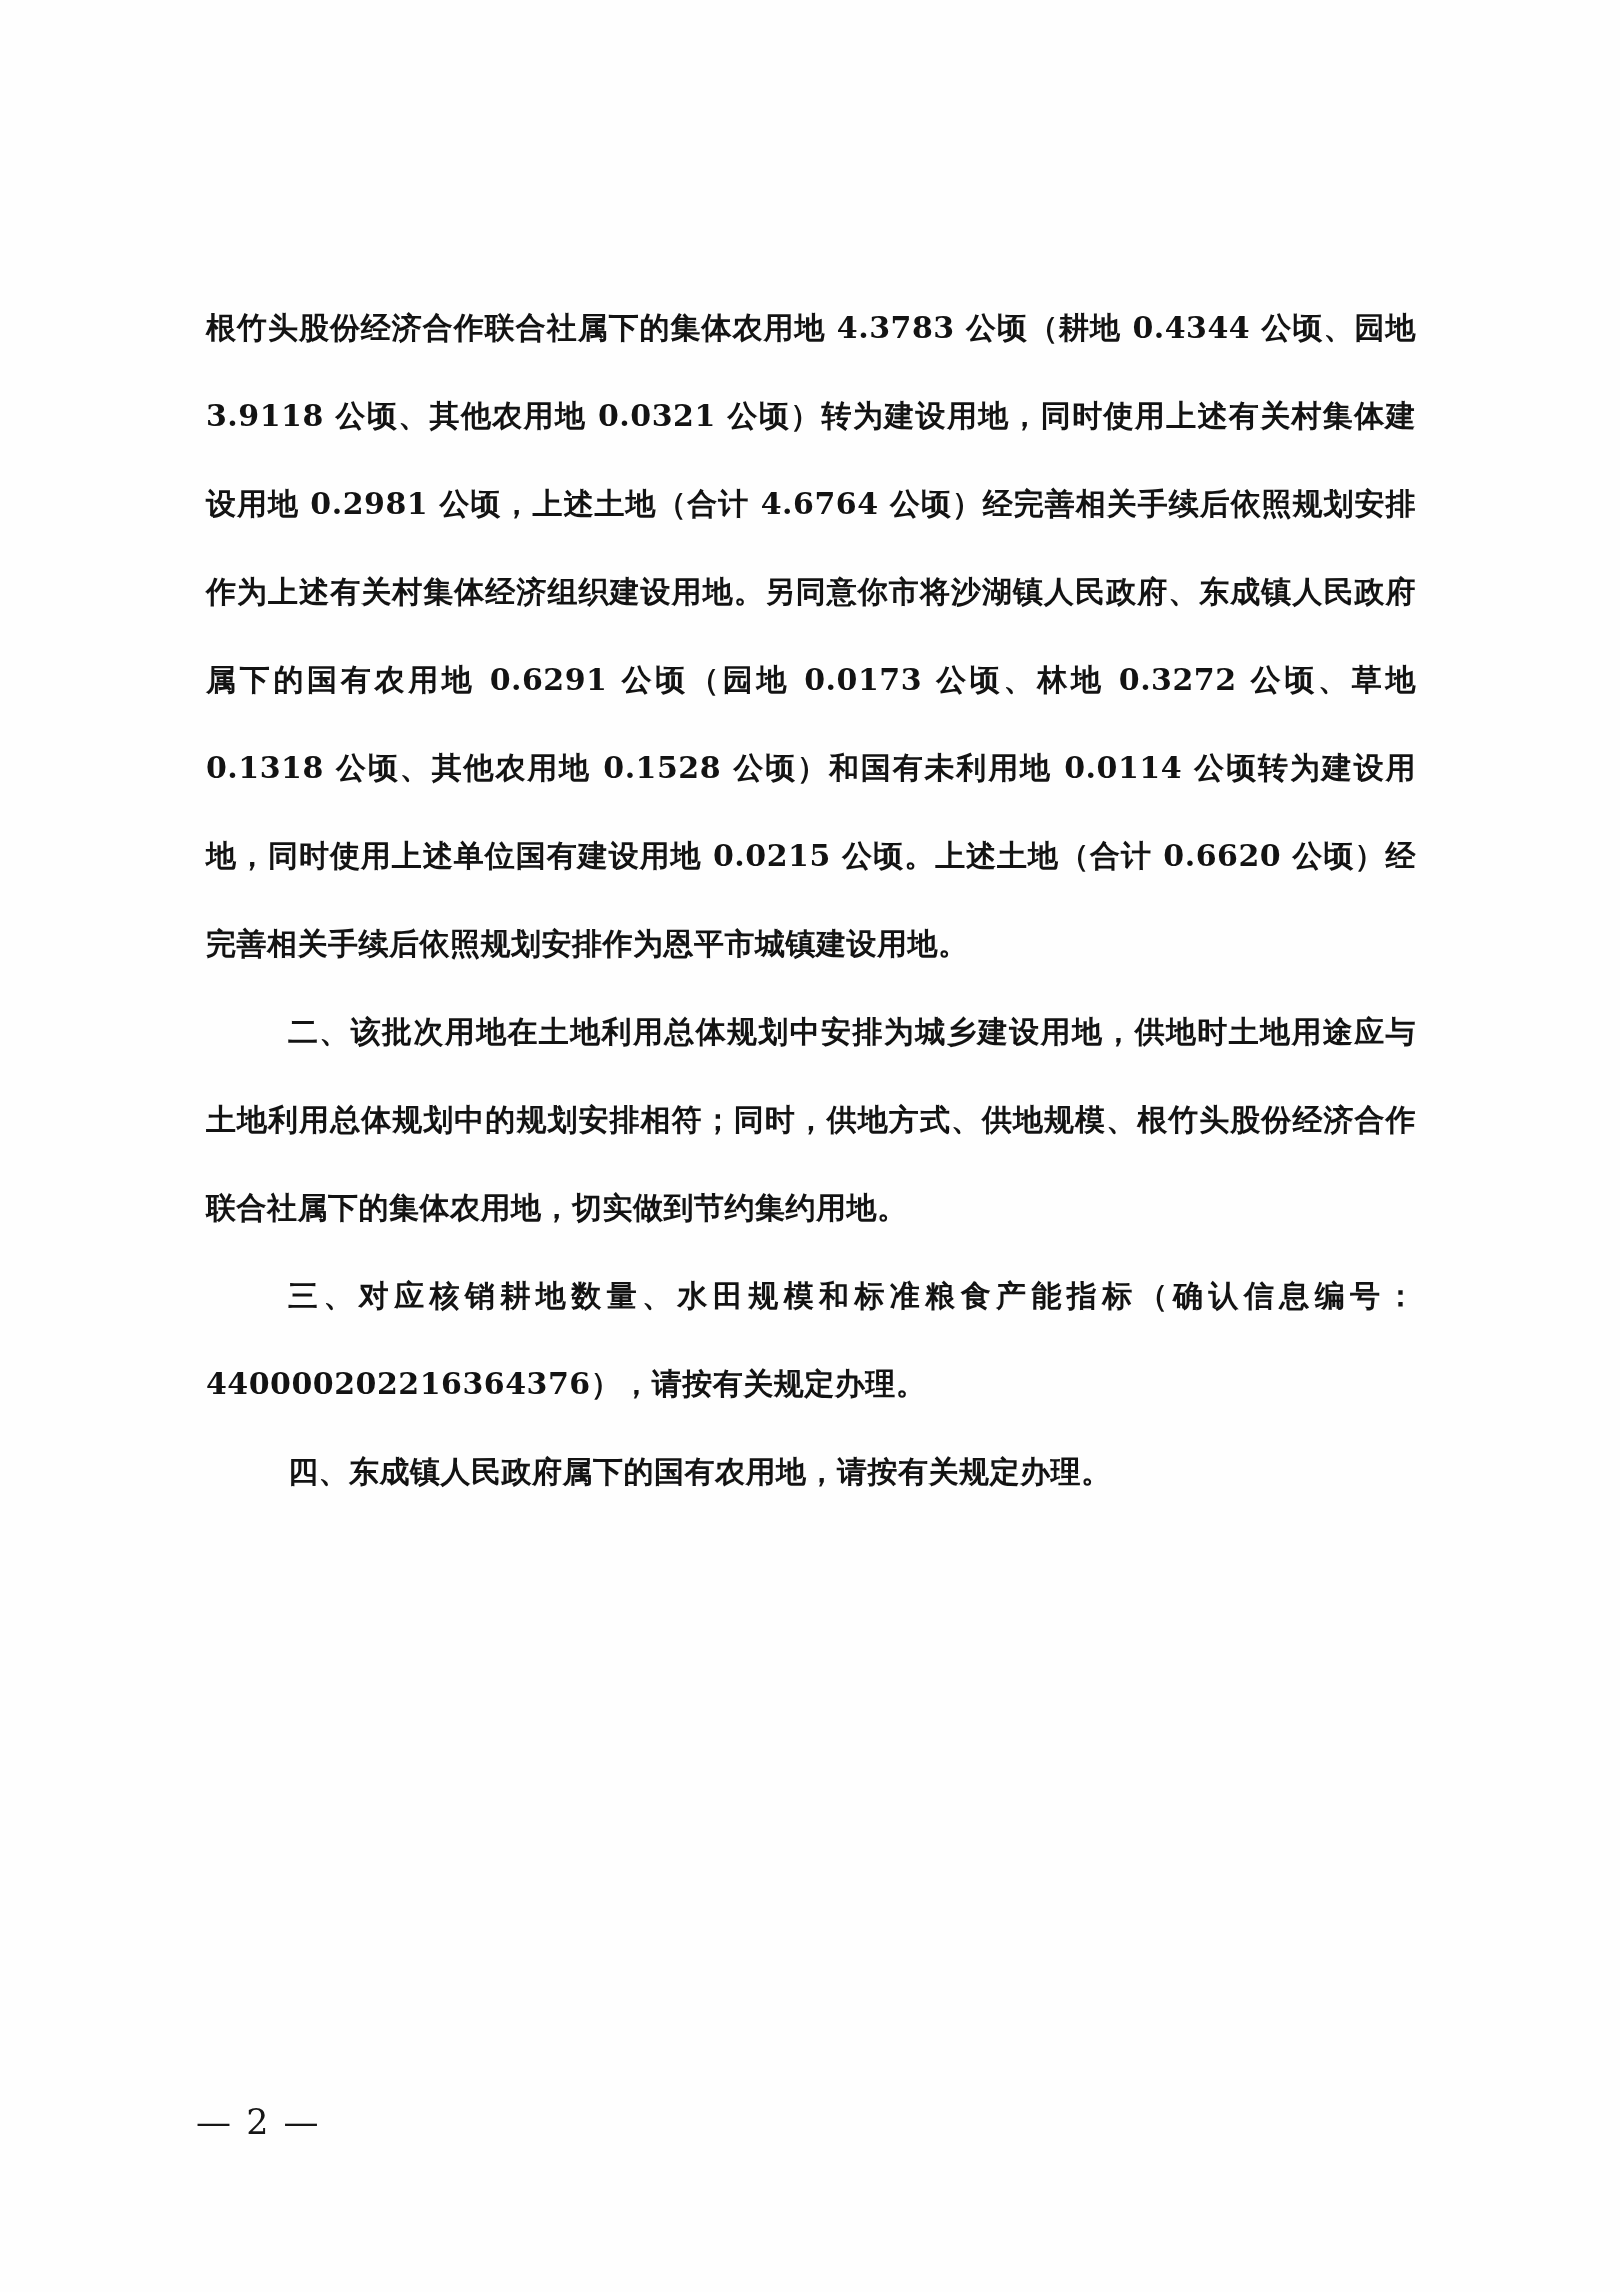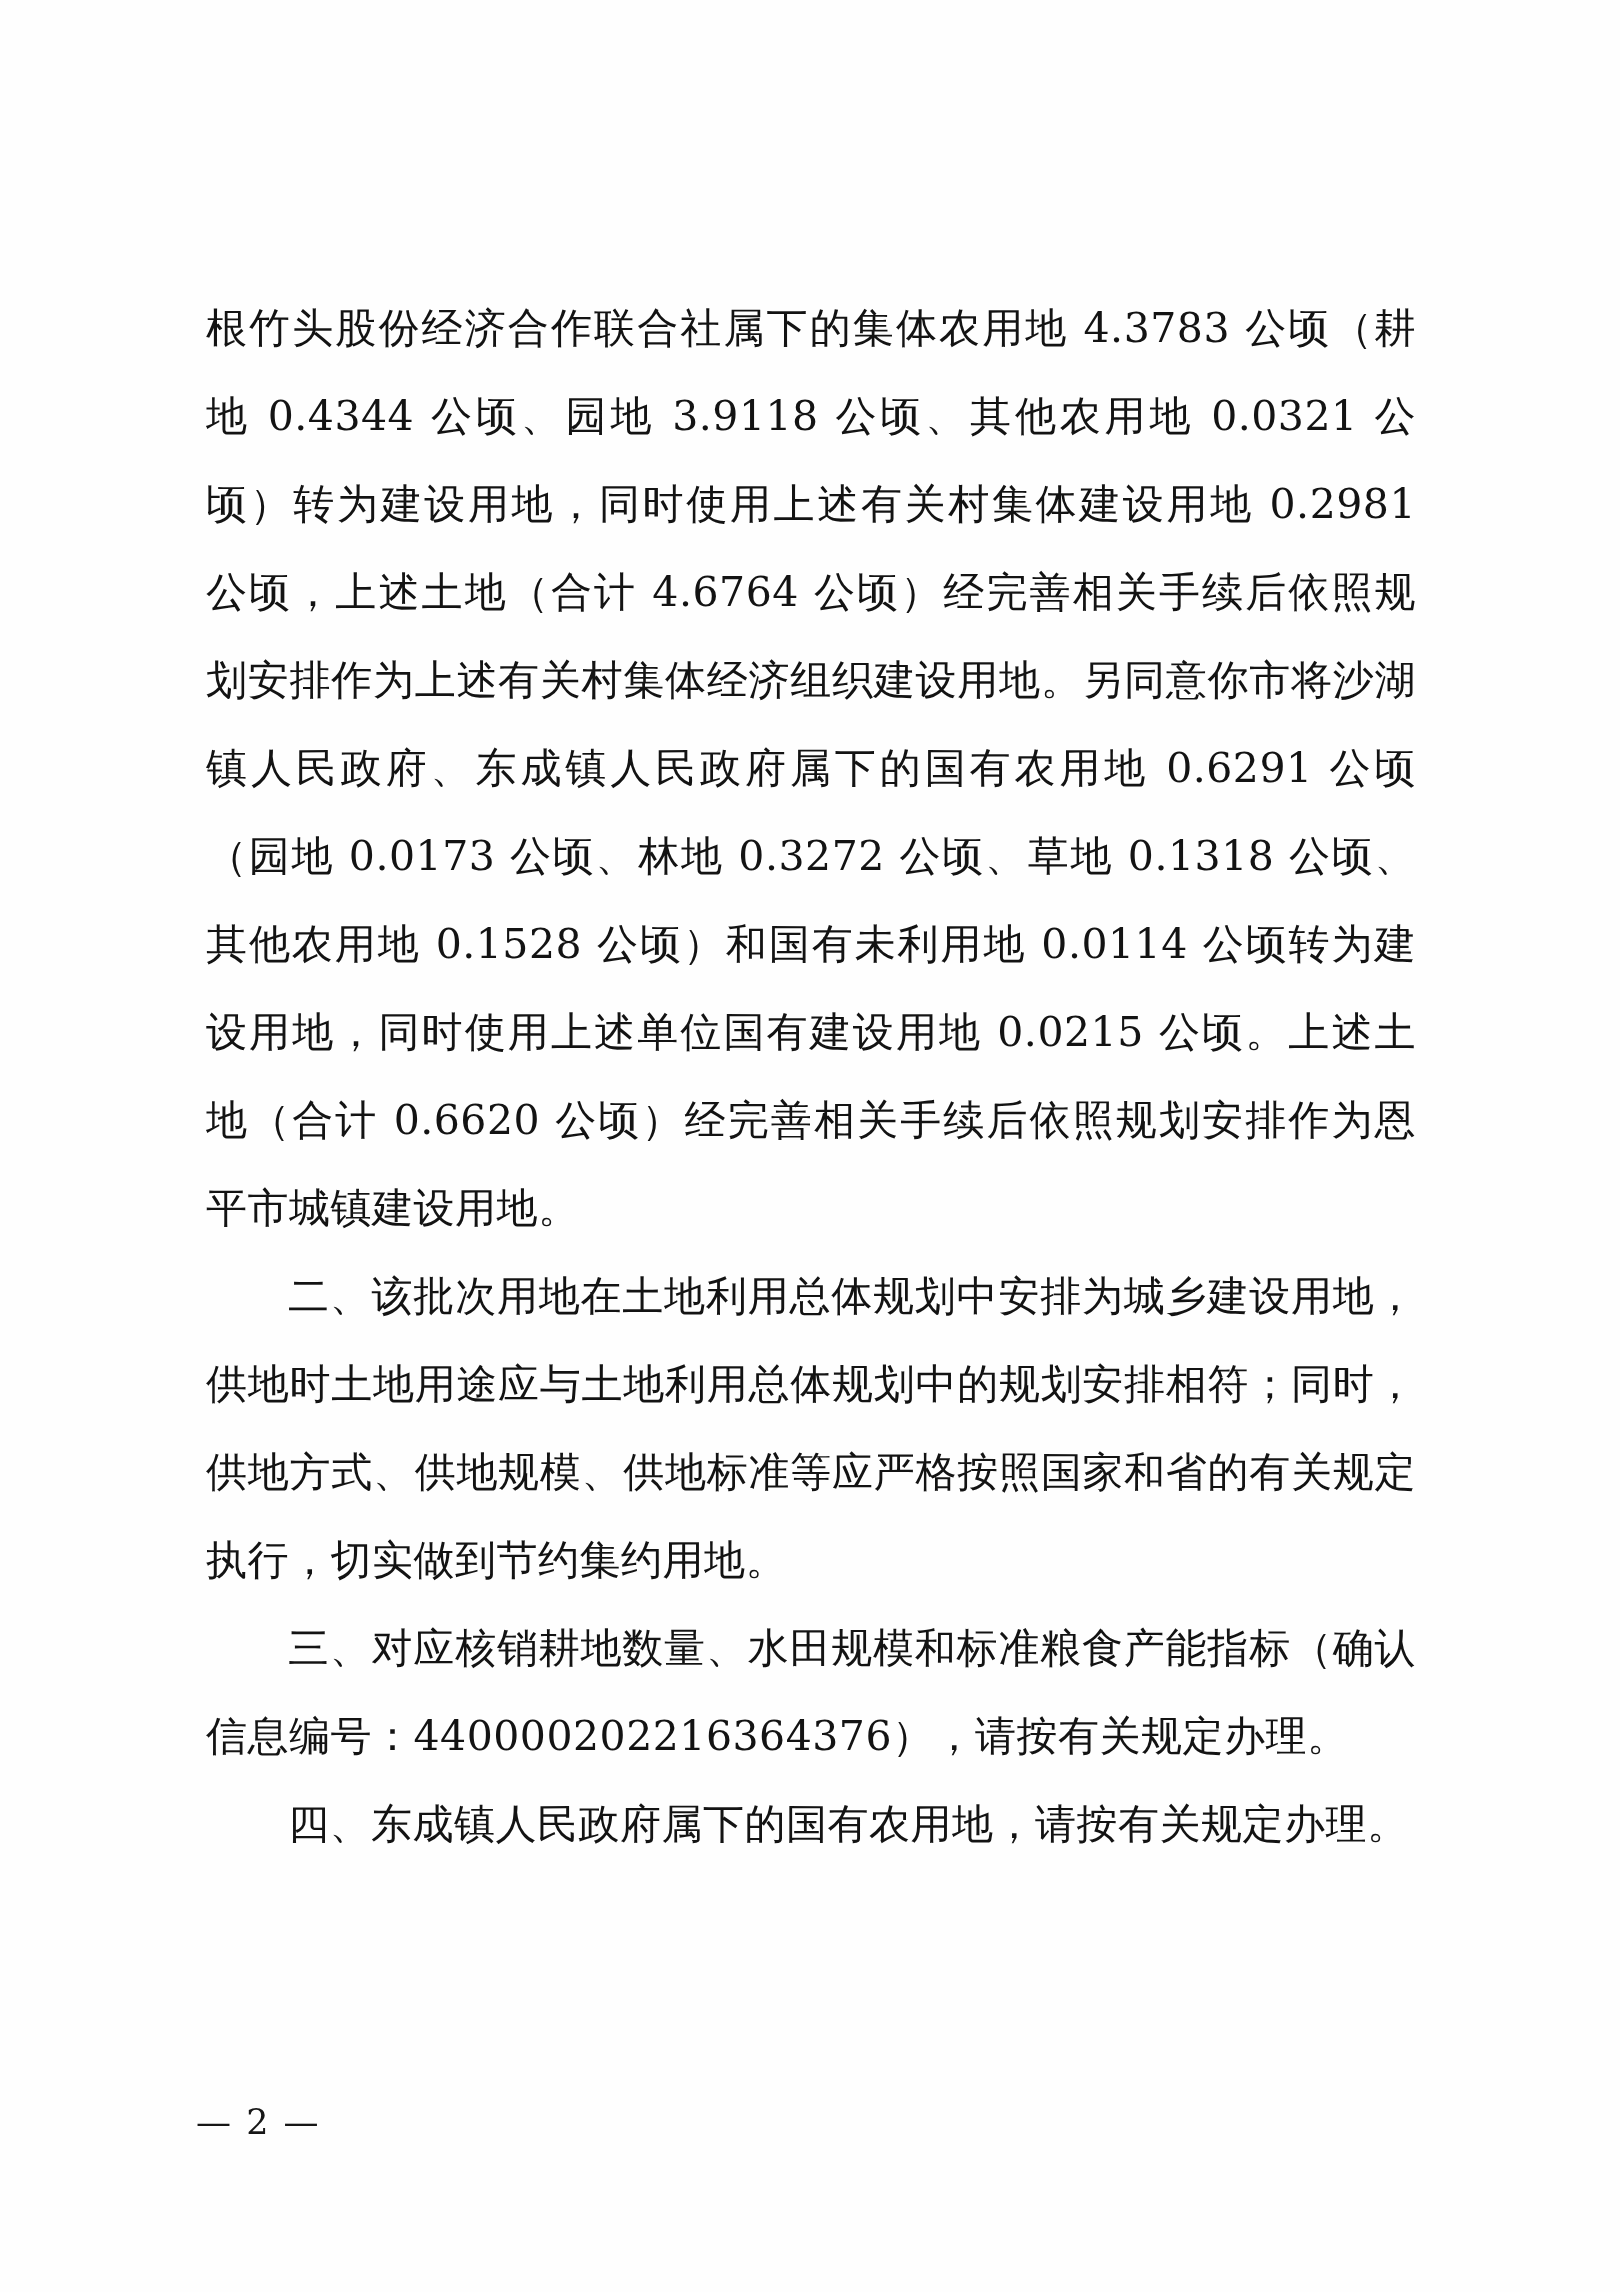--- a/index.html
+++ b/index.html
@@ -23,28 +23,28 @@
     height: 2293px;
     background: #fefefe;
   }
   .body-area {
     position: absolute;
     left: 206px;
     top: 284px;
     width: 1210px;
   }
   .para {
-    font-size: 41px;
+    font-size: 30px;
     line-height: 88px;
     letter-spacing: 0.5px;
     text-align: justify;
     text-justify: inter-character;
     margin: 0 0 0 0;
     font-family: "DejaVu Serif", "Liberation Serif", serif;
-    font-weight: 400;
+    font-weight: 700;
     color: #131313;
   }
   .para + .para {
     margin-top: 0px;
   }
   .indent {
     text-indent: 82px;
   }
   .page-number {
     position: absolute;
@@ -62,21 +62,21 @@
 </style>
 </head>
 <body>
 
 <div class="page">
 
   <div class="body-area">
 
     <p class="para">根竹头股份经济合作联合社属下的集体农用地 4.3783 公顷（耕地 0.4344 公顷、园地 3.9118 公顷、其他农用地 0.0321 公顷）转为建设用地，同时使用上述有关村集体建设用地 0.2981 公顷，上述土地（合计 4.6764 公顷）经完善相关手续后依照规划安排作为上述有关村集体经济组织建设用地。另同意你市将沙湖镇人民政府、东成镇人民政府属下的国有农用地 0.6291 公顷（园地 0.0173 公顷、林地 0.3272 公顷、草地 0.1318 公顷、其他农用地 0.1528 公顷）和国有未利用地 0.0114 公顷转为建设用地，同时使用上述单位国有建设用地 0.0215 公顷。上述土地（合计 0.6620 公顷）经完善相关手续后依照规划安排作为恩平市城镇建设用地。</p>
 
-    <p class="para indent">二、该批次用地在土地利用总体规划中安排为城乡建设用地，供地时土地用途应与土地利用总体规划中的规划安排相符；同时，供地方式、供地规模、供地标准等应严格按照国家和省的有关规定执行，切实做到节约集约用地。</p>
+    <p class="para indent">二、该批次用地在土地利用总体规划中安排为城乡建设用地，供地时土地用途应与土地利用总体规划中的规划安排相符；同时，供地方式、供地规模、根竹头股份经济合作联合社属下的集体农用地，切实做到节约集约用地。</p>
 
     <p class="para indent">三、对应核销耕地数量、水田规模和标准粮食产能指标（确认信息编号：440000202216364376），请按有关规定办理。</p>
 
     <p class="para indent">四、东成镇人民政府属下的国有农用地，请按有关规定办理。</p>
 
   </div>
 
   <div class="page-number">— 2 —</div>
 
 </div>

